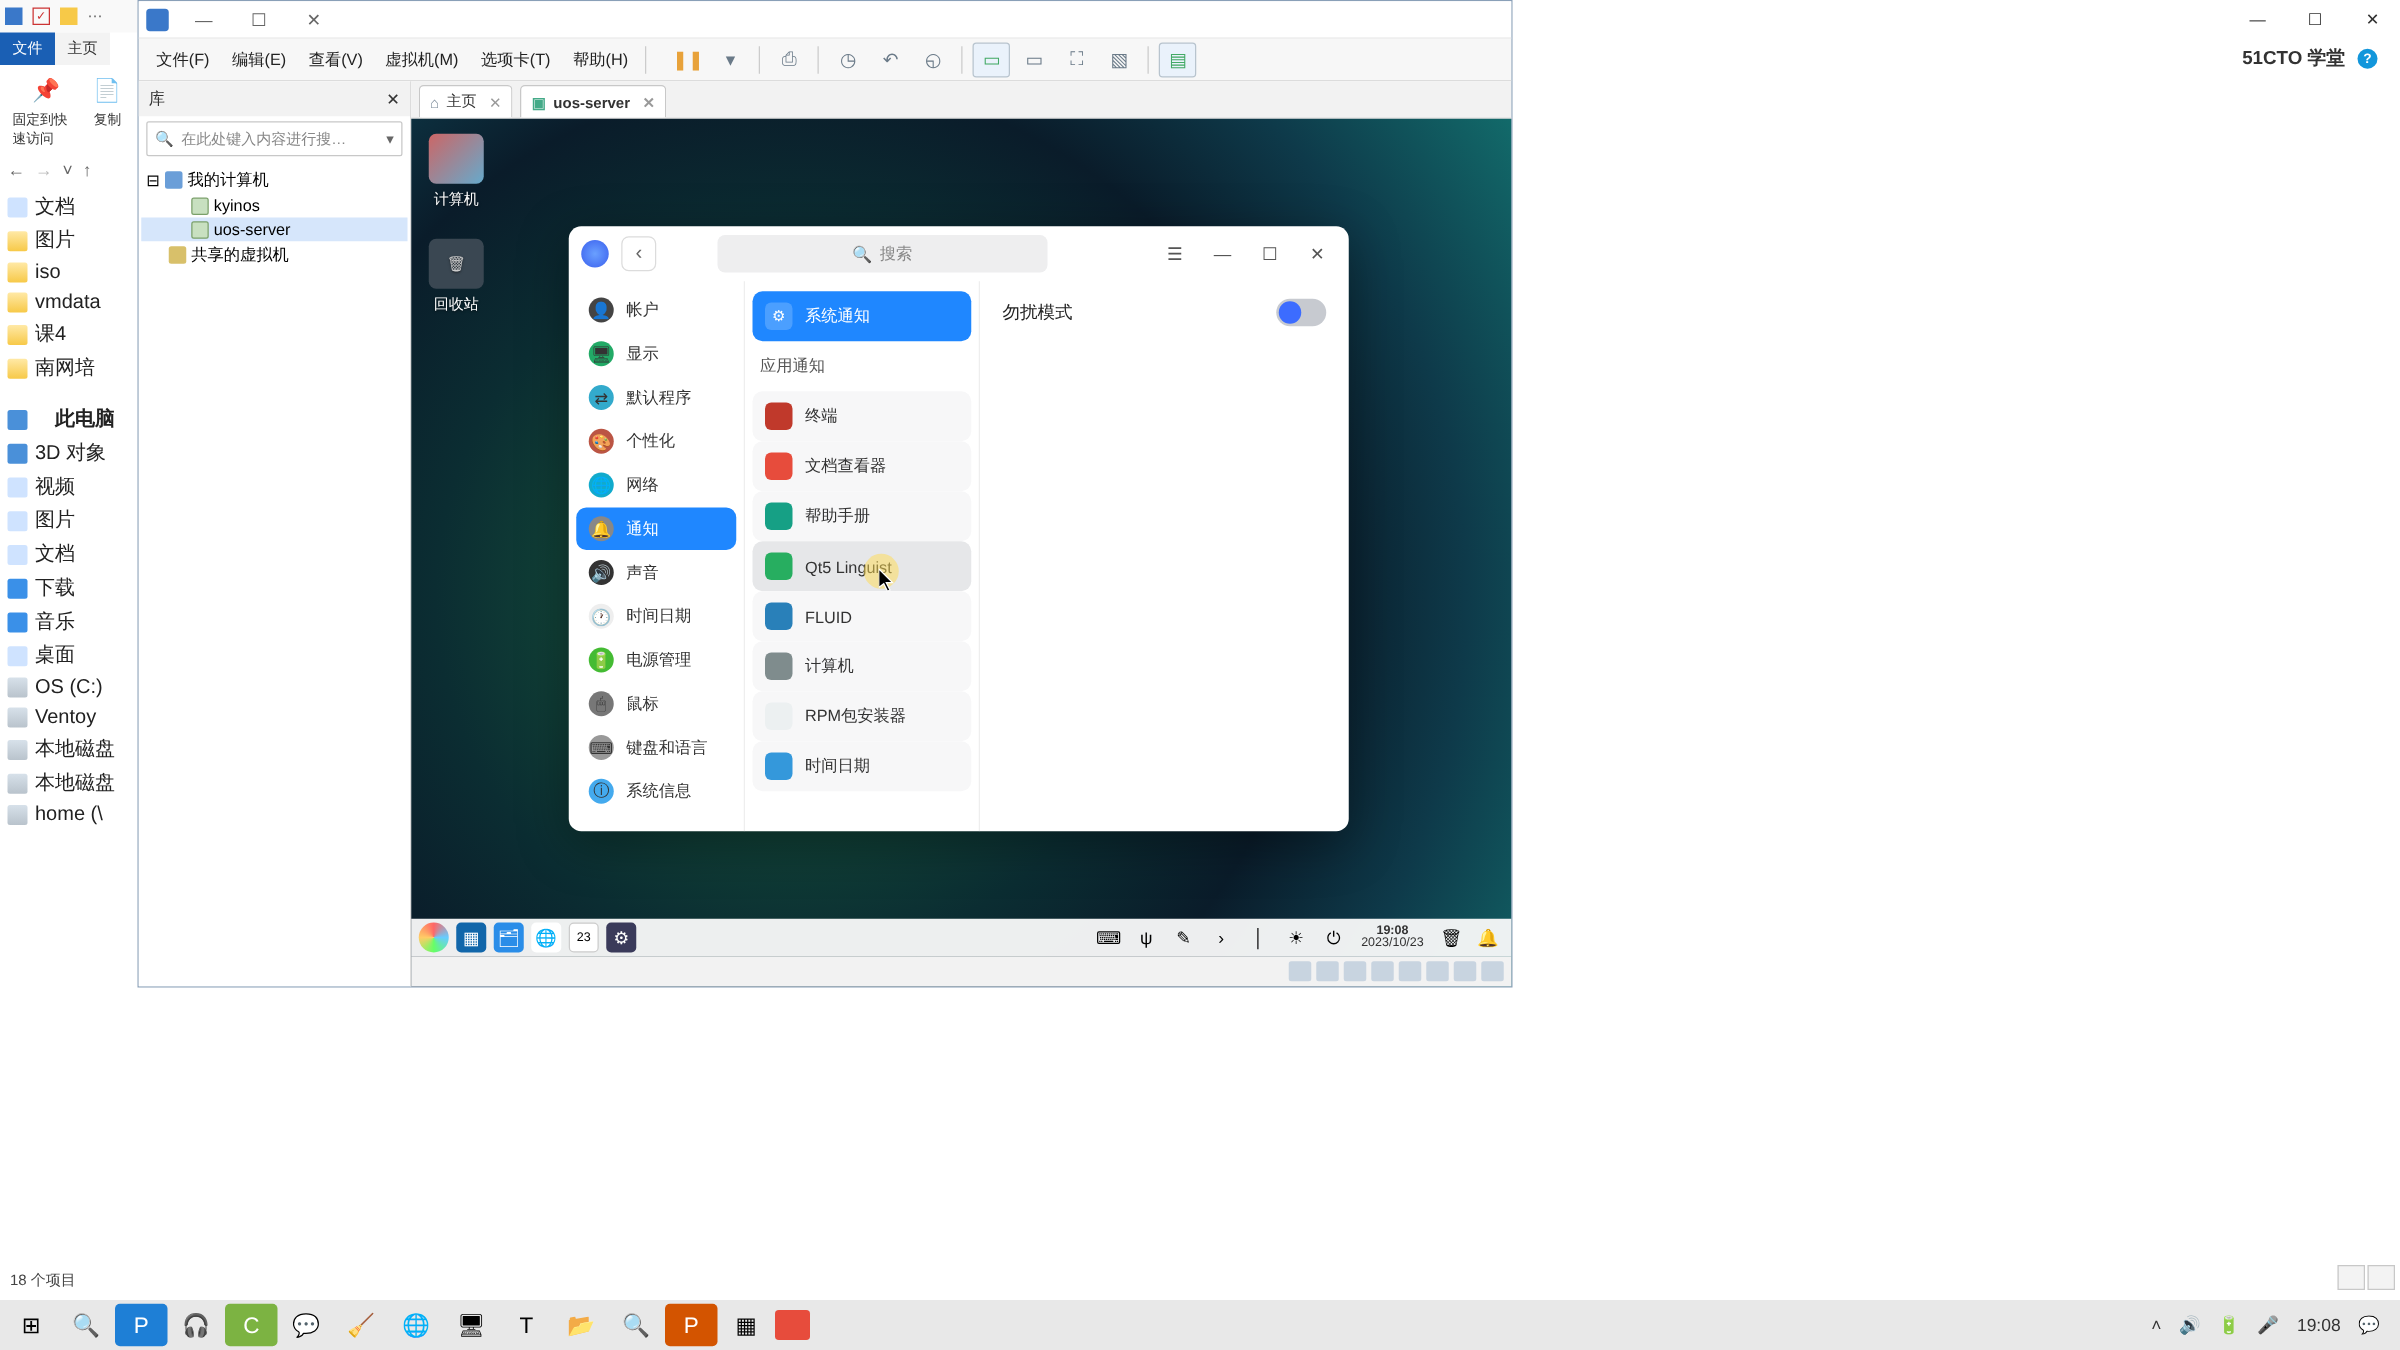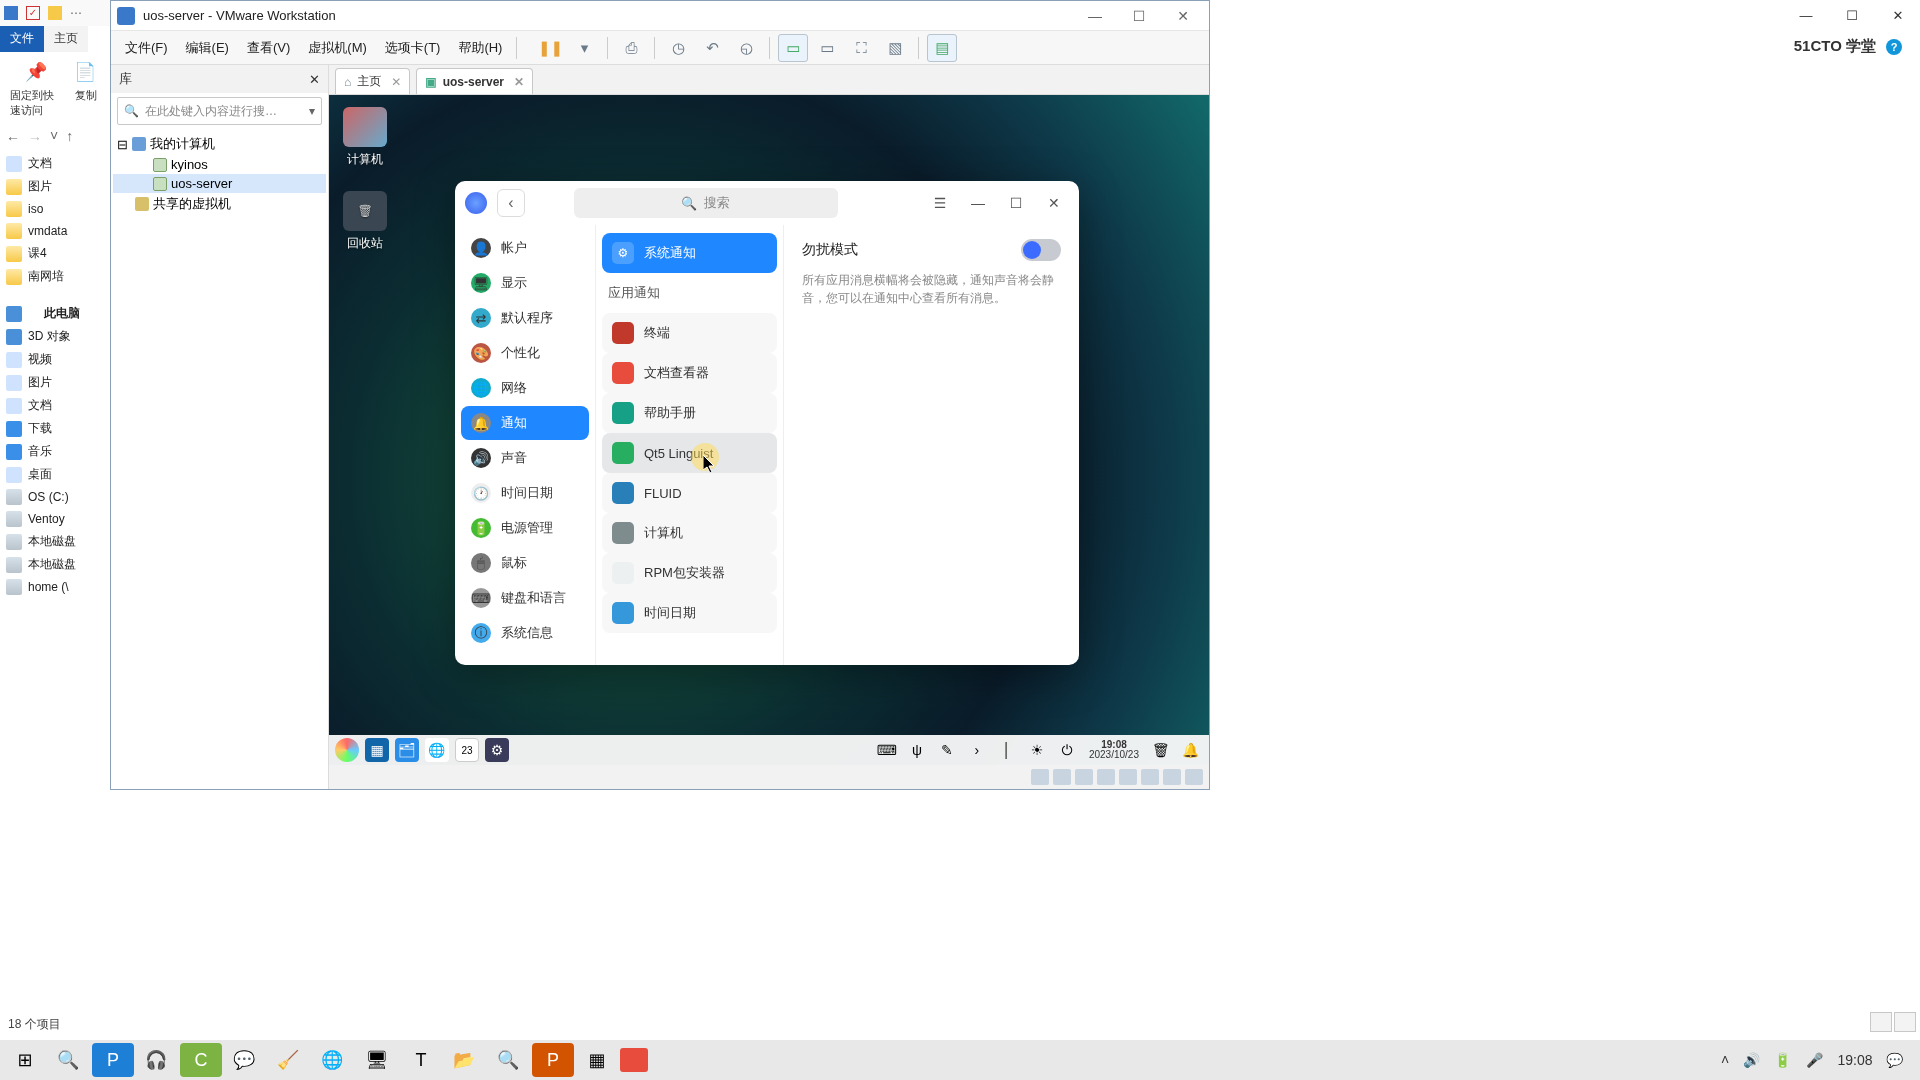--- a/index.html
+++ b/index.html
@@ -15,21 +15,21 @@
 
 
 .host-left{position:absolute;left:0;top:0;width:110px;height:780px;background:#fff;display:flex;flex-direction:column}
 .host-tabs{display:flex;height:26px}
 .host-tab{background:#1a5fb4;color:#fff;font-size:12px;padding:4px 10px}
 .host-tab.gray{background:#f3f3f3;color:#333}
 .host-quick{display:flex;padding:6px}
 .qbtn{display:flex;flex-direction:column;align-items:center;font-size:11px;color:#333;gap:2px;margin:0 4px}
 .qbtn .ic{width:28px;height:28px;display:flex;align-items:center;justify-content:center;font-size:18px;color:#666}
 .navbk{display:flex;align-items:center;gap:8px;padding:4px 6px;font-size:14px;color:#666}
-.explorer-tree{padding:4px 2px;font-size:12px;color:#222}
+.explorer-tree{padding:4px 2px;font-size:16px;color:#222}
 .explorer-tree .row{display:flex;align-items:center;gap:6px;padding:3px 4px;white-space:nowrap;overflow:hidden}
 .explorer-tree .ic{width:16px;height:16px;flex:0 0 16px;display:inline-flex;align-items:center;justify-content:center}
 .folder-ic{background:linear-gradient(#ffe9a6,#f7c948);border-radius:2px}
 .file-ic{background:#cfe3ff;border-radius:2px}
 .drive-ic{background:linear-gradient(#d7e1ea,#b9c3cc);border-radius:2px}
 .pc-ic{background:#4a90d9;border-radius:2px}
 
 
 .vmware{position:absolute;left:110px;top:0;width:1100px;height:790px;background:#fff;border:1px solid #8aa0b8;display:flex;flex-direction:column}
 .vm-titlebar{height:30px;background:#fff;display:flex;align-items:center;padding:0 6px;gap:8px;border-bottom:1px solid #e6e6e6}
@@ -238,21 +238,20 @@
         <span class="ic drive-ic"></span>
         <span>home (\</span>
       </div>
     </div>
 </div>
 <div class="expl-status">18 个项目</div>
 
 <div class="vmware">
   <div class="vm-titlebar">
     <span class="logo"></span>
-    <span class="title">uos-server - VMware Workstation</span>
     <div class="sys">
       <span>—</span>
       <span>☐</span>
       <span>✕</span>
     </div>
   </div>
   <div class="vm-menubar">
     <span class="m">文件(F)</span>
     <span class="m">编辑(E)</span>
     <span class="m">查看(V)</span>
@@ -438,21 +437,20 @@
                     <span class="mi" style="background: rgb(52, 152, 219);"></span>
                     <span>时间日期</span>
                   </div>
                 </div>
             </div>
             <div class="set-right">
               <div class="dnd">
                 <span>勿扰模式</span>
                 <span class="toggle"></span>
               </div>
-              <div class="dnd-desc">所有应用消息横幅将会被隐藏，通知声音将会静音，您可以在通知中心查看所有消息。</div>
             </div>
           </div>
           <div class="cursor" style="left:248px;top:274px">
             <div class="hi"></div>
             <svg width="16" height="20" viewBox="0 0 16 20">
                 <path d="M0 0 L0 15 L4 12 L7 18 L9 17 L6 11 L11 11 Z" fill="#000" stroke="#fff" stroke-width="1"></path>
               </svg>
           </div>
         </div>
 

